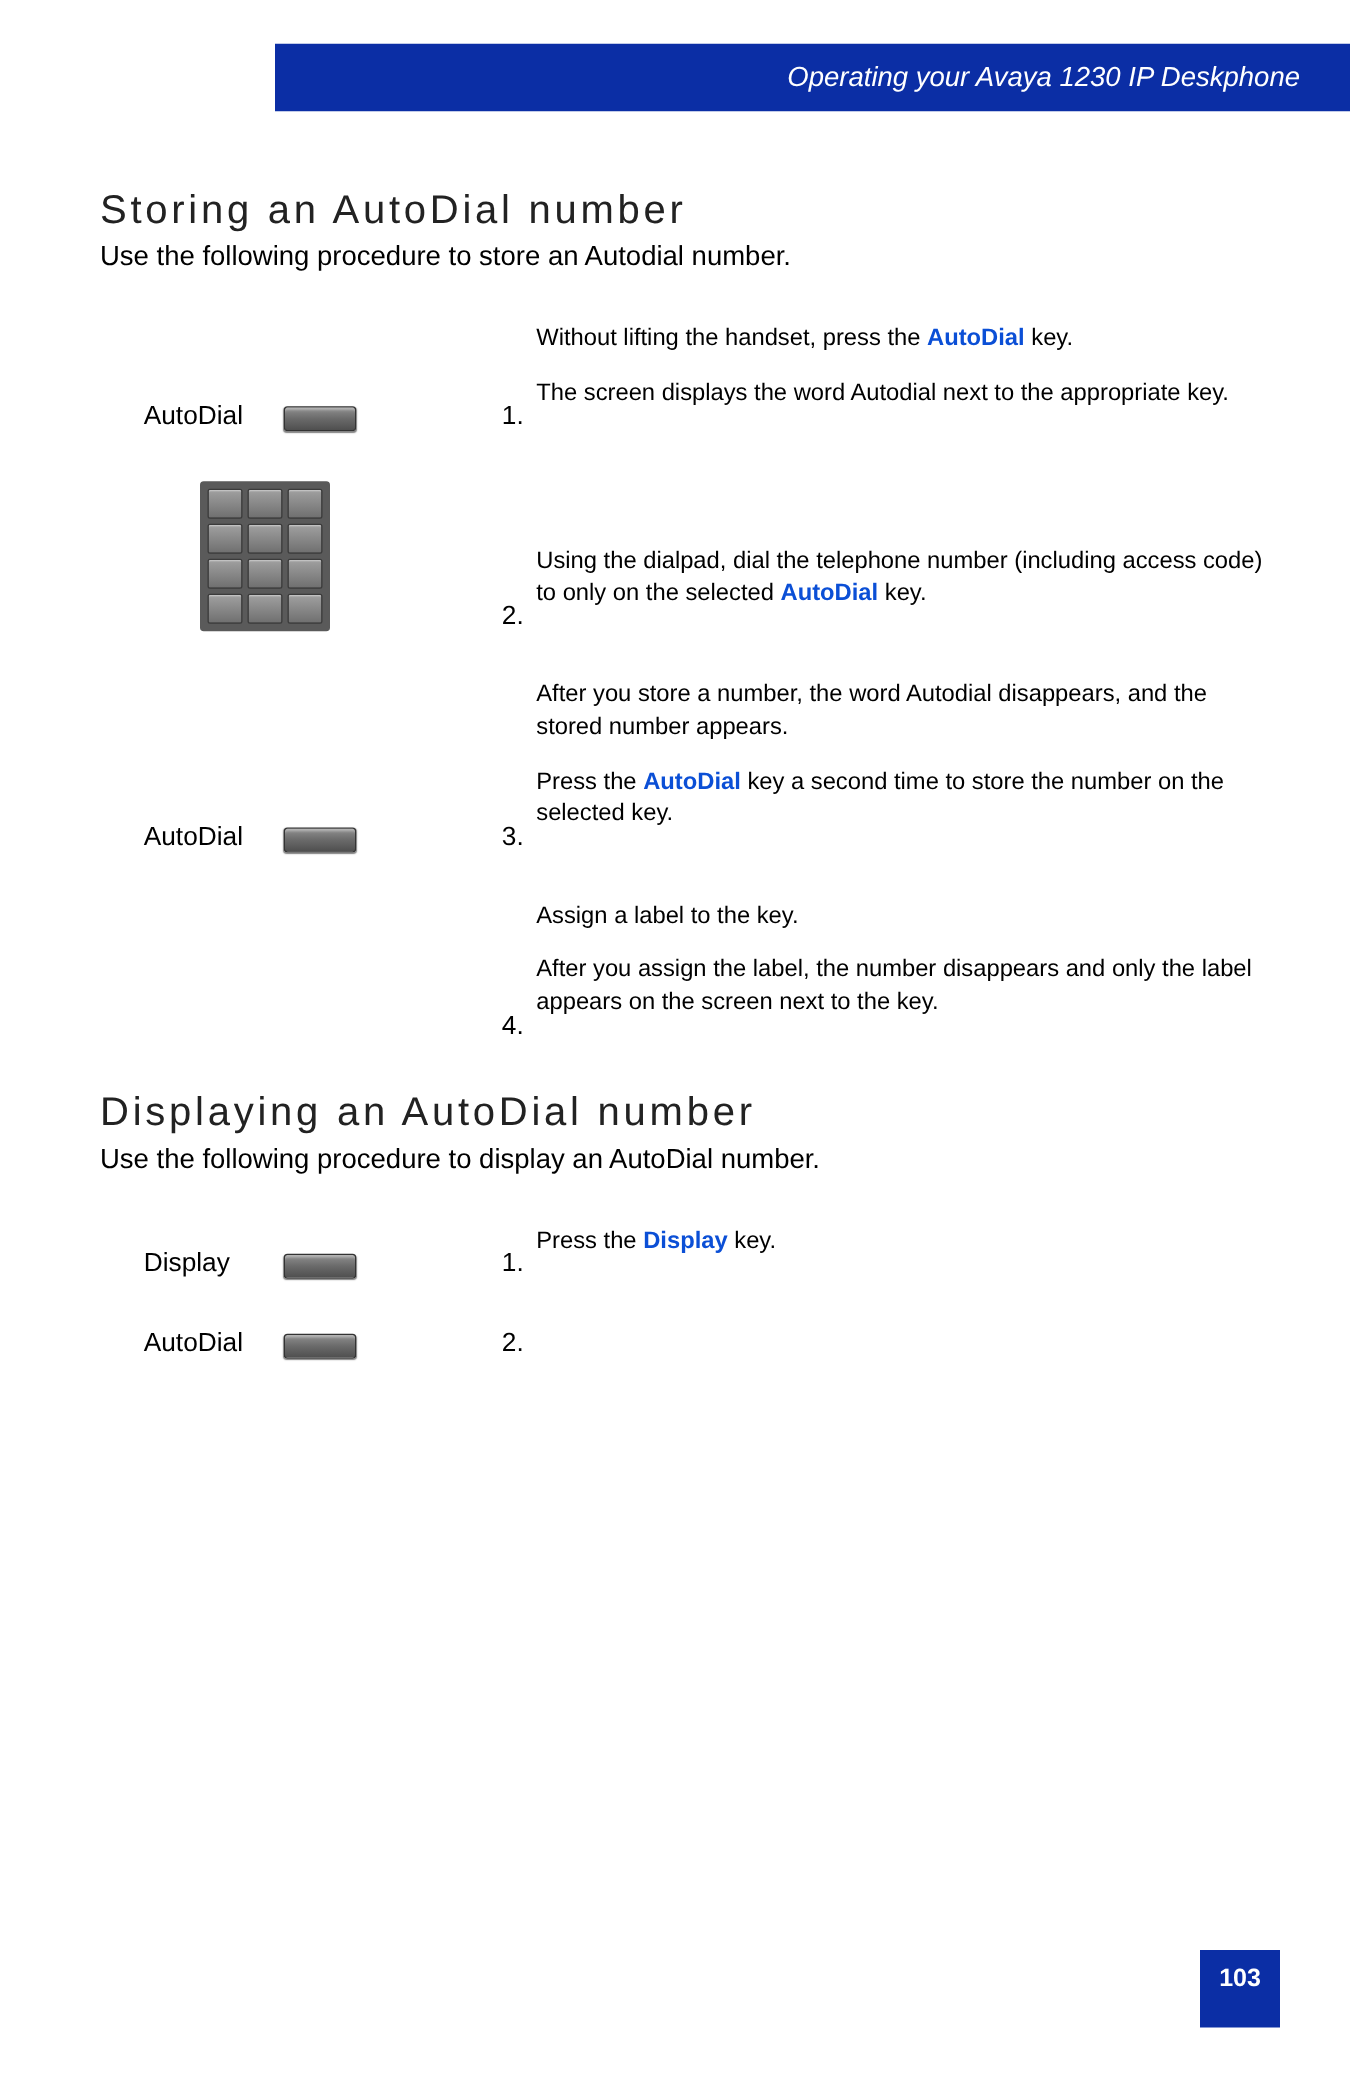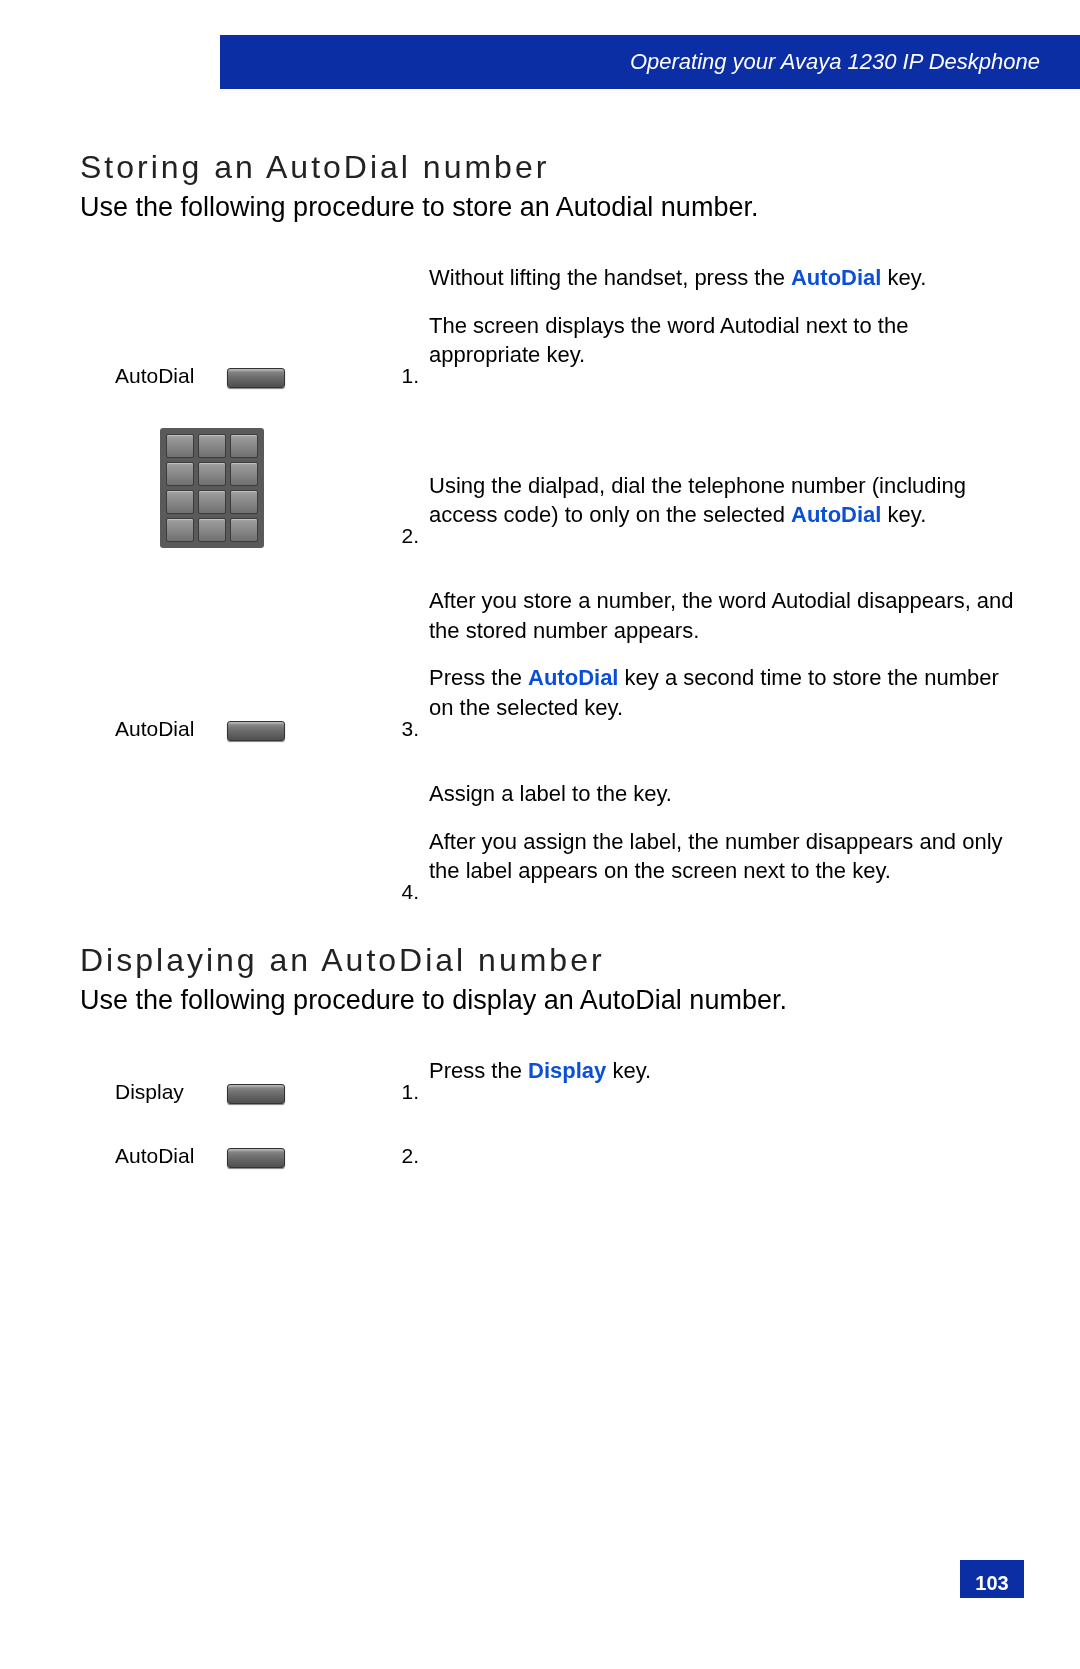--- a/index.html
+++ b/index.html
@@ -28,21 +28,21 @@
   }
   h2.section {
     font-weight: normal;
     font-size: 32px;
     letter-spacing: 3px;
     margin: 30px 0 6px 0;
     color: #222;
   }
   p.intro {
     margin: 0 0 40px 0;
-    font-size: 27px;
+    font-size: 22px;
   }
   .step-row {
     display: flex;
     align-items: flex-end;
     margin-bottom: 38px;
   }
   .left-col {
     width: 270px;
     flex: 0 0 270px;
     display: flex;
@@ -82,34 +82,34 @@
   }
   .num-marker {
     width: 34px;
     flex: 0 0 34px;
     text-align: right;
     padding-right: 10px;
     font-size: 21px;
   }
   .step-text {
     flex: 1;
-    font-size: 22px;
+    font-size: 19px;
     line-height: 1.35;
   }
   .step-text p {
     margin: 0 0 18px 0;
   }
   .kw {
     color: #0b4fd6;
     font-weight: bold;
   }
   .page-num-box {
     position: absolute;
     width: 64px;
-    height: 38px;
+    height: 62px;
     background: #0b2ea5;
     color: #fff;
     font-weight: bold;
     text-align: center;
     line-height: 46px;
     font-size: 20px;
   }
 </style>
 </head>
 <body>

